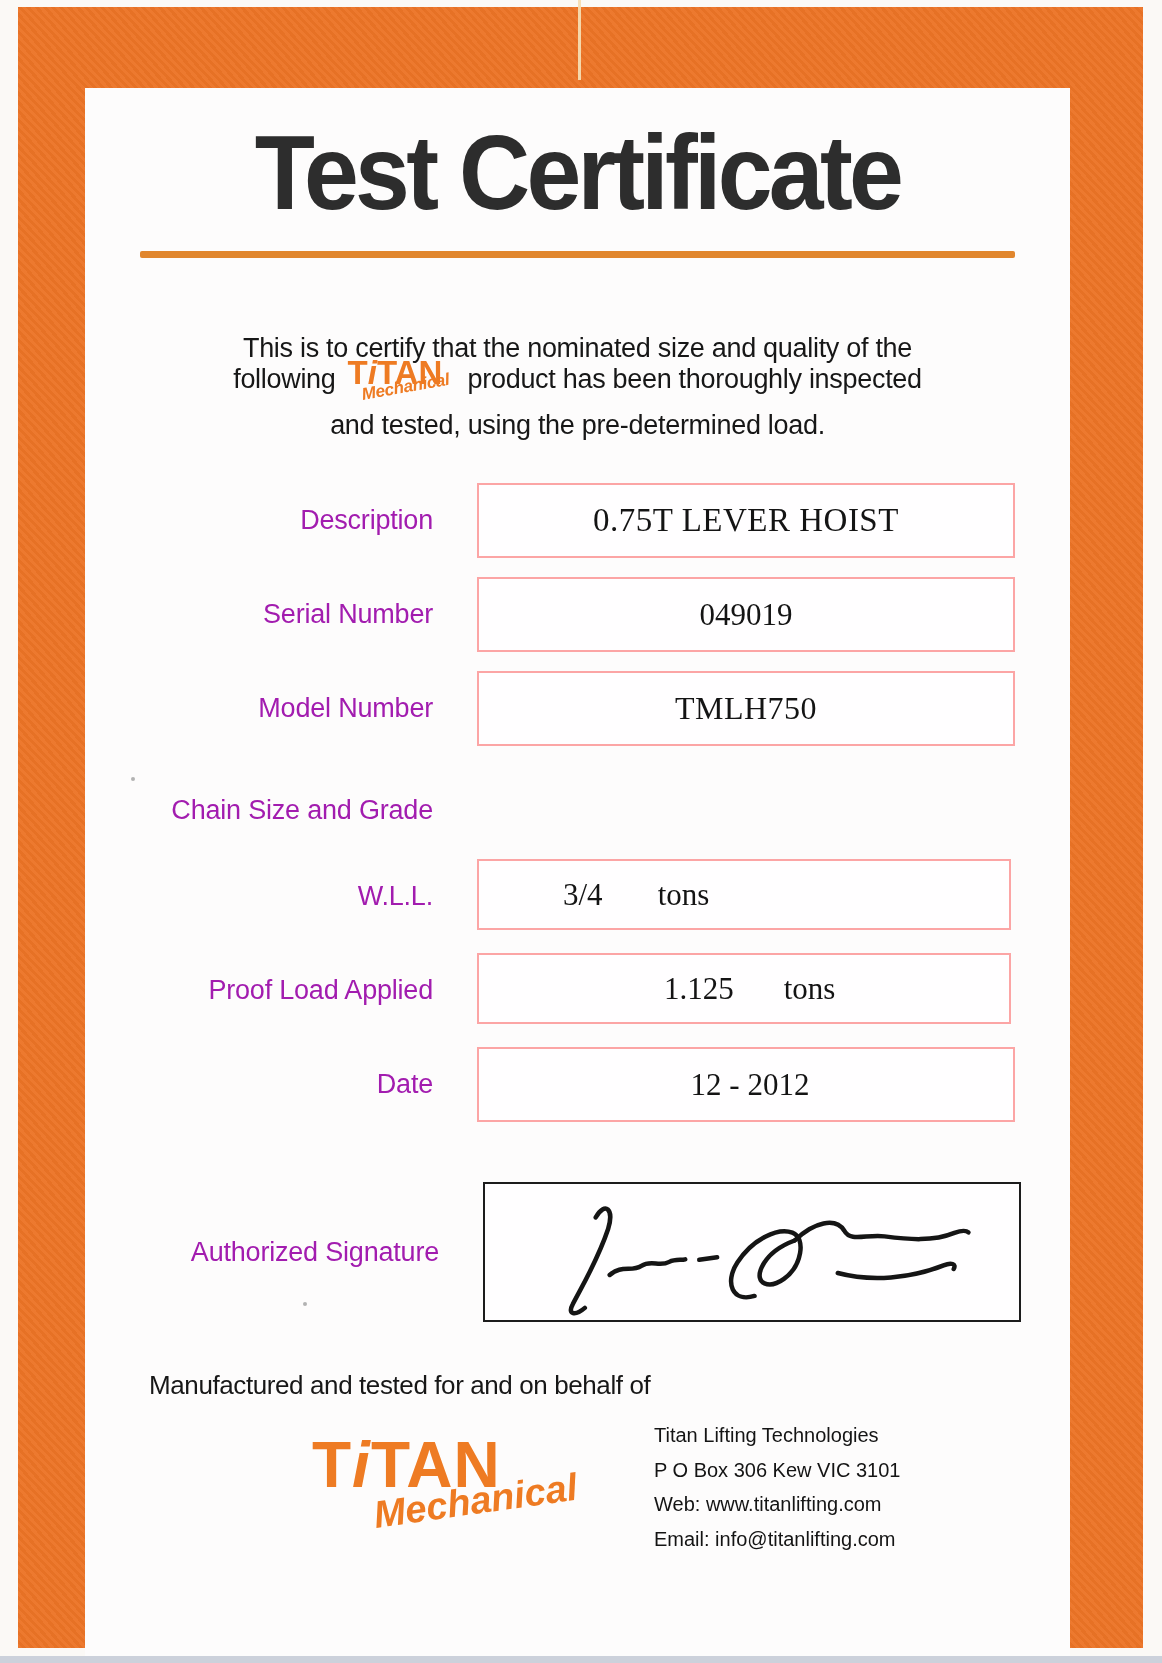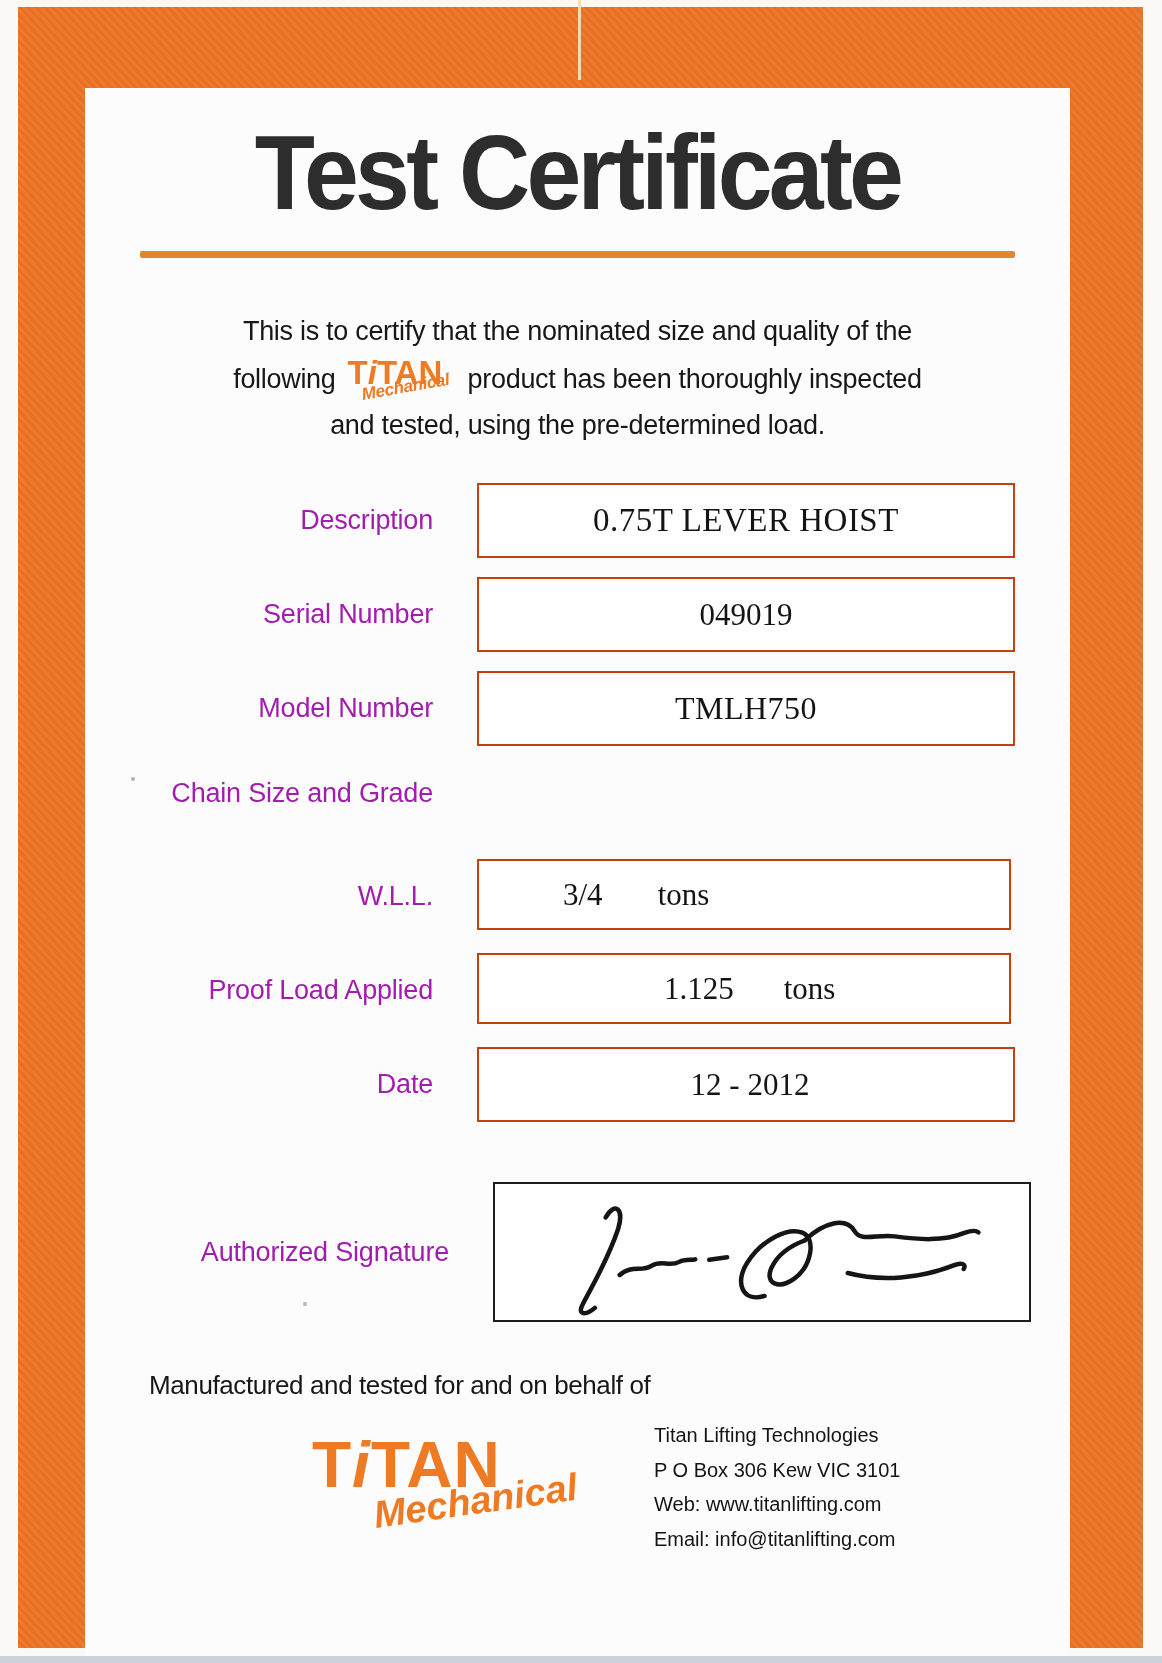--- a/index.html
+++ b/index.html
@@ -23,52 +23,52 @@
     position:absolute;top:18px;left:0;width:100%;height:132px;
     display:flex;align-items:center;justify-content:center;
     font-size:106px;font-weight:bold;letter-spacing:-4px;color:#2d2d2d;
     transform:scaleX(.93);
   }
   .rule{position:absolute;top:163px;left:55px;width:875px;height:7px;background:#e1862d;border-radius:2px;}
 
   
   .intro-line{position:absolute;left:0;width:100%;display:flex;justify-content:center;
     font-size:27px;color:#171717;letter-spacing:-.3px;}
-  .intro-1{top:228px;}
+  .intro-1{top:245px;}
   .intro-2{top:266px;height:68px;align-items:flex-start;}
   .intro-2 .txt{padding-top:10px;}
   .intro-3{top:322px;}
 
   
   .logo-inline{position:relative;width:112px;height:64px;margin:0 10px;flex:0 0 auto;}
   .logo-inline .tw{position:absolute;left:2px;top:0;font-size:33px;font-weight:bold;color:#ee7b23;letter-spacing:0;}
   .logo-inline .sub{position:absolute;left:16px;top:31px;font-size:17px;font-style:italic;font-weight:bold;
     color:#ee7b23;transform:rotate(-10deg);transform-origin:left center;white-space:nowrap;}
   .brand-i{font-style:italic;}
 
   
   .row{position:absolute;left:0;width:100%;height:75px;}
   .row-label{position:absolute;left:0;top:0;width:348px;height:100%;
     display:flex;align-items:center;justify-content:flex-end;
     font-size:27px;color:#a21caf;letter-spacing:-.2px;}
   .row-box{position:absolute;left:392px;top:0;width:534px;height:71px;
-    border:2px solid #c2410c;background:#fffeff;
+    border:2px solid #fca5a5;background:#fffeff;
     display:flex;align-items:center;justify-content:center;
     font-family:"Liberation Serif",serif;font-size:31px;color:#141414;}
-  .r0{top:395px;} .r1{top:489px;} .r2{top:583px;} .r3{top:668px;}
+  .r0{top:395px;} .r1{top:489px;} .r2{top:583px;} .r3{top:685px;}
   .r4{top:771px;} .r5{top:865px;} .r6{top:959px;}
   .r0 .row-box{font-size:33px;letter-spacing:.5px;}
   .r2 .row-box{font-size:32px;letter-spacing:.5px;}
   .r3 .row-box{justify-content:flex-start;padding-left:157px;gap:108px;font-size:32px;box-sizing:border-box;}
   .r4 .row-box{justify-content:flex-start;padding-left:84px;gap:55px;box-sizing:border-box;}
   .r5 .row-box{justify-content:flex-start;padding-left:185px;gap:50px;box-sizing:border-box;}
   .r6 .row-box span{transform:translateX(4px);}
 
   
-  .sig-row{position:absolute;left:16px;top:1094px;width:100%;height:140px;text-align:center;}
+  .sig-row{position:absolute;left:6px;top:1094px;width:100%;height:140px;text-align:center;}
   .sig-row .row-label{height:140px;}
   .sig-box{position:absolute;left:392px;top:0;width:534px;height:136px;
     border:2px solid #1c1c1c;background:#fffeff;}
   .sig-box svg{position:absolute;left:0;top:0;}
 
   
   .manufactured{position:absolute;left:64px;top:1282px;font-size:26px;color:#171717;letter-spacing:-.4px;}
   .logo-big{position:absolute;left:227px;top:1340px;width:330px;height:130px;}
   .logo-big .tw{position:absolute;left:0;top:0;font-size:64px;font-weight:bold;color:#ee7b23;letter-spacing:1px;}
   .logo-big .sub{position:absolute;left:62px;top:66px;font-size:38px;font-style:italic;font-weight:bold;

